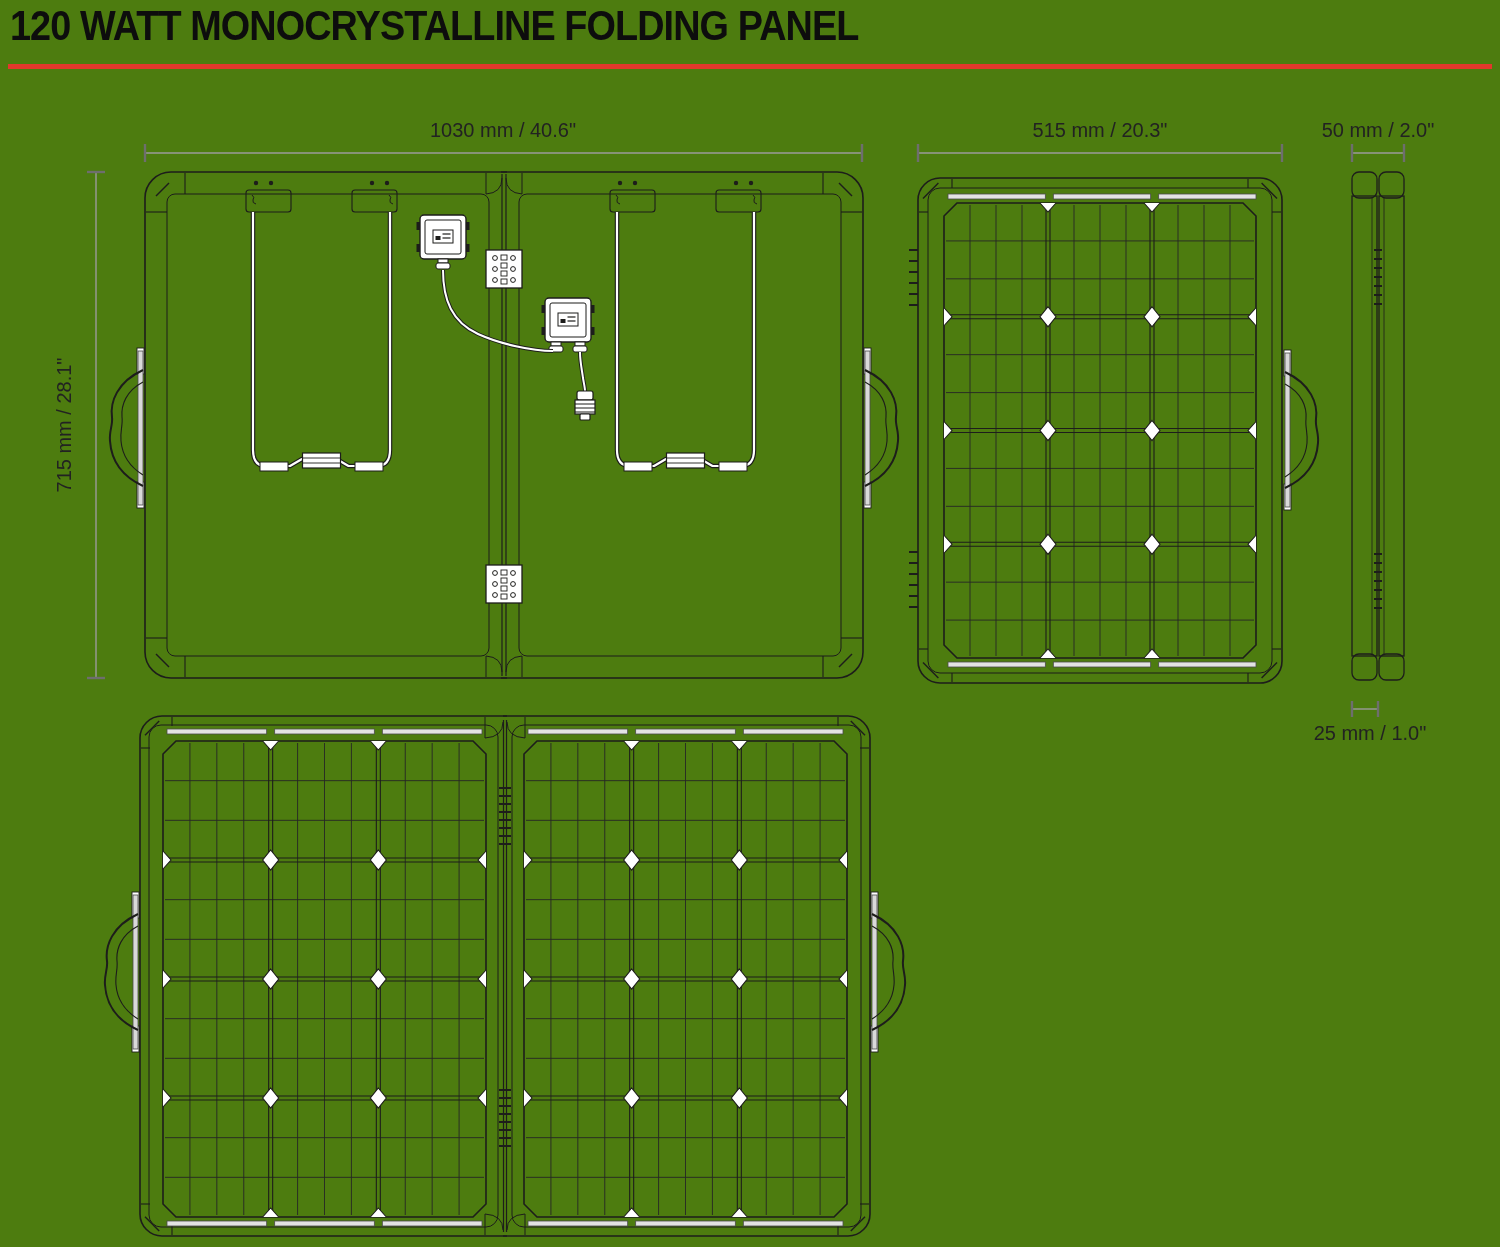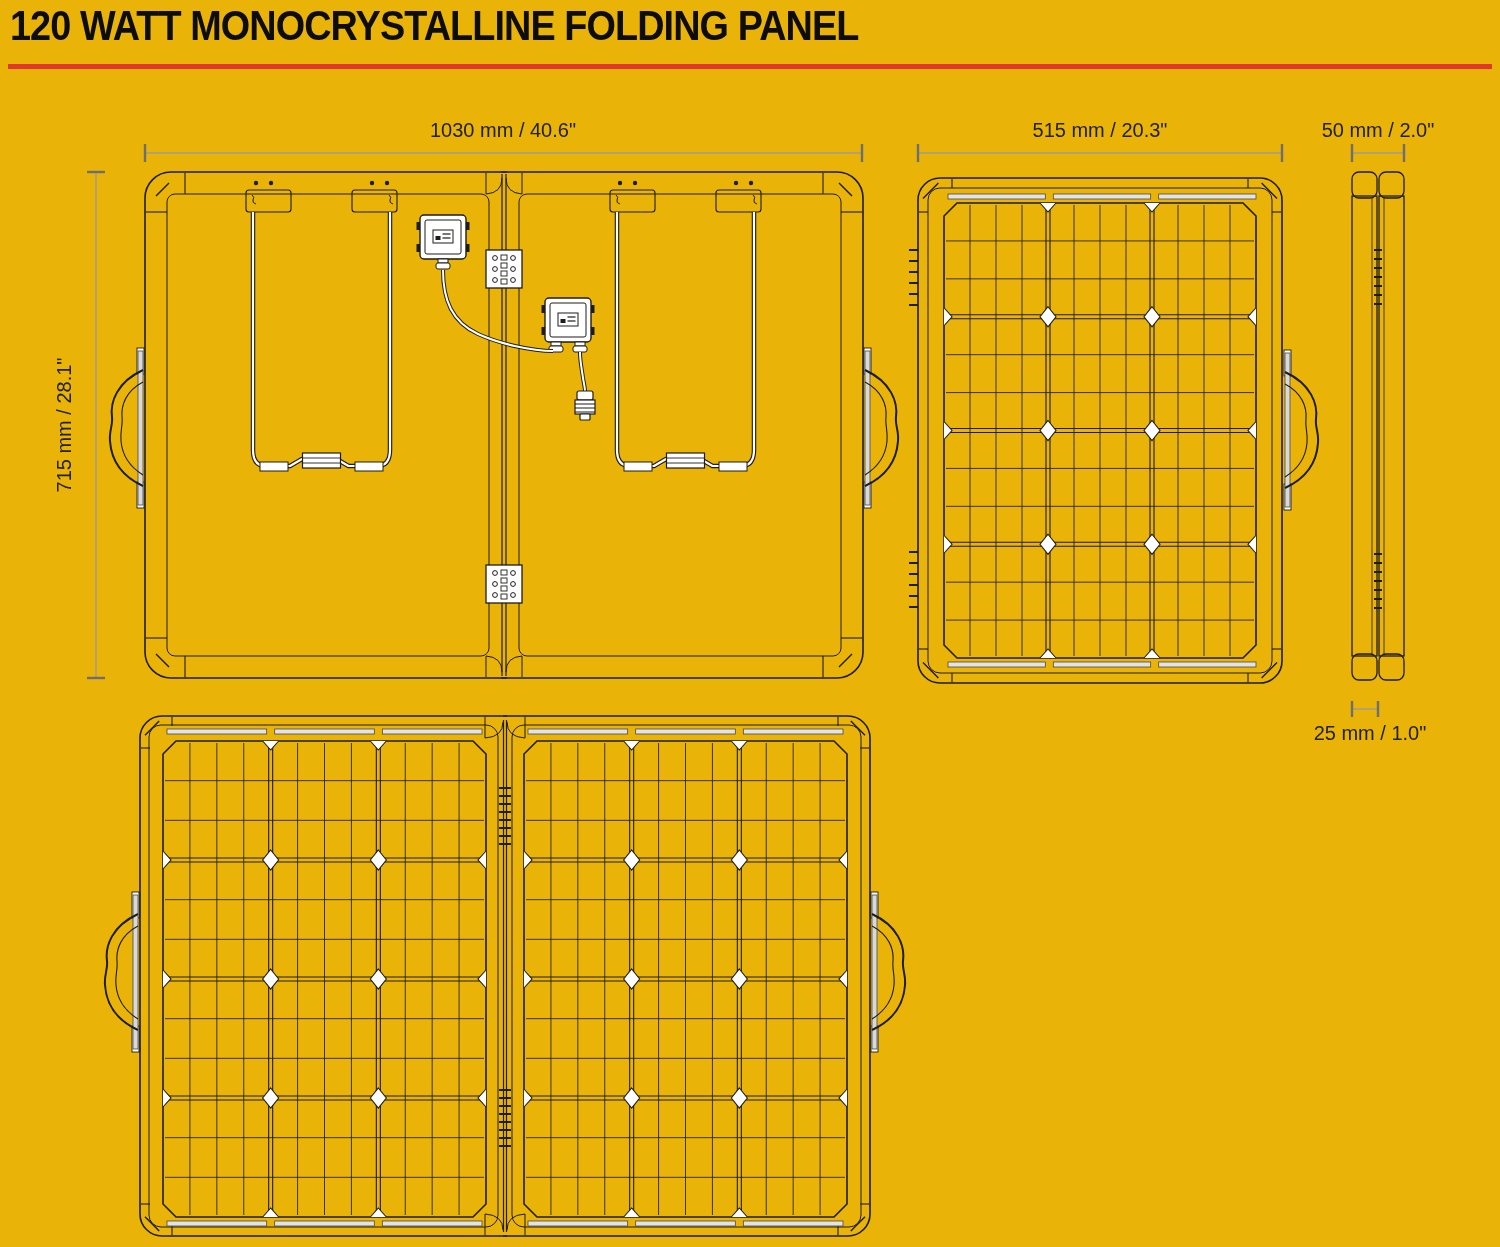--- a/index.html
+++ b/index.html
@@ -1,16 +1,16 @@
 <!DOCTYPE html>
 <html><head>
 <meta charset="utf-8">
 <style>
   html,body{margin:0;padding:0;background:#fff;}
-  .page{position:relative;width:1500px;height:1247px;background:#eab308;overflow:hidden;
+  .page{position:relative;width:1500px;height:1247px;background:#4d7c0f;overflow:hidden;
         font-family:"Liberation Sans",sans-serif;}
   .title{position:absolute;left:10px;top:2px;font-size:42px;font-weight:800;color:#0d0d0d;
          white-space:nowrap;letter-spacing:-1px;transform:scaleX(.9);transform-origin:left top;}
   .rule{position:absolute;left:8px;right:8px;top:64px;height:5px;background:#e2382c;}
   svg.canvas{position:absolute;left:0;top:0;}
   svg text{font-family:"Liberation Sans",sans-serif;font-size:20px;fill:#222;}
 </style>
 </head>
 <body>
 

